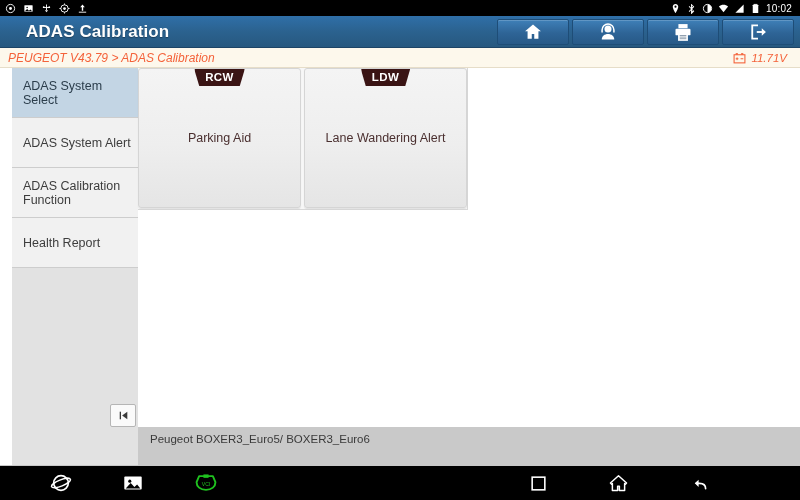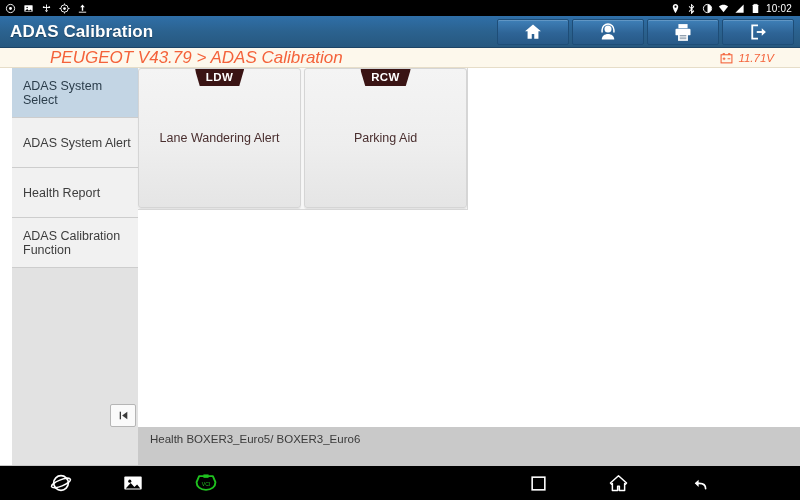--- a/index.html
+++ b/index.html
@@ -27,21 +27,21 @@
   
   .titlebar {
     position: absolute; top: 16px; left: 0;
     width: 800px; height: 32px;
     background: linear-gradient(180deg,#2f6fa8 0%, #2b628f 50%, #27587f 100%);
     border-bottom: 1px solid #1d4466;
     display: flex; align-items: center;
   }
   .app-title {
     color: #ffffff; font-size: 17px; font-weight: bold;
-    padding-left: 10px; letter-spacing: .1px;
+    padding-left: 26px; letter-spacing: .1px;
     text-shadow: 0 1px 1px rgba(0,0,0,.35);
   }
   .tb-buttons { margin-left: auto; display: flex; align-items: center; height: 100%; padding-right: 6px; gap: 3px; }
   .tb-btn {
     width: 72px; height: 26px;
     background: linear-gradient(180deg,#53住 0%,#3b7cb3 0%, #2f6699 55%, #28598a 100%);
     background: linear-gradient(180deg,#3f80b8 0%, #2e6496 55%, #275987 100%);
     border: 1px solid #1e4d77;
     border-radius: 2px;
     display: flex; align-items: center; justify-content: center;
@@ -51,24 +51,24 @@
 
   
   .crumbbar {
     position: absolute; top: 48px; left: 0;
     width: 800px; height: 20px;
     background: #fdf8ec;
     border-bottom: 1px solid #e6ddc8;
     display: flex; align-items: center;
   }
   .crumb {
-    color: #f4623a; font-size: 17px; font-style: italic;
-    padding-left: 19px; white-space: nowrap; margin-left: 31px;
-  }
-  .volt-wrap { margin-left: auto; display: flex; align-items: center; gap: 5px; padding-right: 26px; }
+    color: #f4623a; font-size: 12px; font-style: italic;
+    padding-left: 8px; white-space: nowrap;
+  }
+  .volt-wrap { margin-left: auto; display: flex; align-items: center; gap: 5px; padding-right: 13px; }
   .volt-text { color: #f4623a; font-size: 11.5px; font-style: italic; }
 
   
   .workspace {
     position: absolute; top: 68px; left: 0;
     width: 800px; height: 397px;
     background: #ffffff;
   }
 
   
@@ -284,53 +284,53 @@
 
   <div class="workspace">
 
     <div class="sidebar">
       <div class="side-item selected">
         <span>ADAS System Select</span>
       </div>
       <div class="side-item">
         <span>ADAS System Alert</span>
       </div>
+      <div class="side-item two-line">
+        <span>ADAS Calibration Function</span>
+      </div>
       <div class="side-item">
         <span>Health Report</span>
-      </div>
-      <div class="side-item two-line">
-        <span>ADAS Calibration Function</span>
       </div>
     </div>
 
     <div class="collapse-btn">
       <svg width="13" height="13" viewBox="0 0 24 24">
         <rect x="5" y="5" width="2.4" height="14"></rect>
         <path d="M19 5v14l-9.5-7z"></path>
       </svg>
     </div>
 
     <div class="content">
       <div class="card-strip">
 
         <div class="card">
+          <div class="badge">RCW</div>
+          <div class="card-label">Parking Aid</div>
+        </div>
+
+        <div class="card">
           <div class="badge">LDW</div>
           <div class="card-label">Lane Wandering Alert</div>
         </div>
 
-        <div class="card">
-          <div class="badge">RCW</div>
-          <div class="card-label">Parking Aid</div>
-        </div>
-
       </div>
     </div>
 
     <div class="vehinfo">
-      <div>Health BOXER3_Euro5/ BOXER3_Euro6</div>
+      <div>Peugeot BOXER3_Euro5/ BOXER3_Euro6</div>
     </div>
 
   </div>
 
   <div class="navbar">
     <div class="nav-left">
       <div class="nav-slot">
         <svg class="nav-icon" width="22" height="22" viewBox="0 0 24 24">
           <circle cx="12" cy="12" r="8" fill="none" stroke="#fff" stroke-width="1.8"></circle>
           <ellipse cx="12" cy="12" rx="11" ry="3.4" fill="none" stroke="#fff" stroke-width="1.6" transform="rotate(-22 12 12)"></ellipse>

